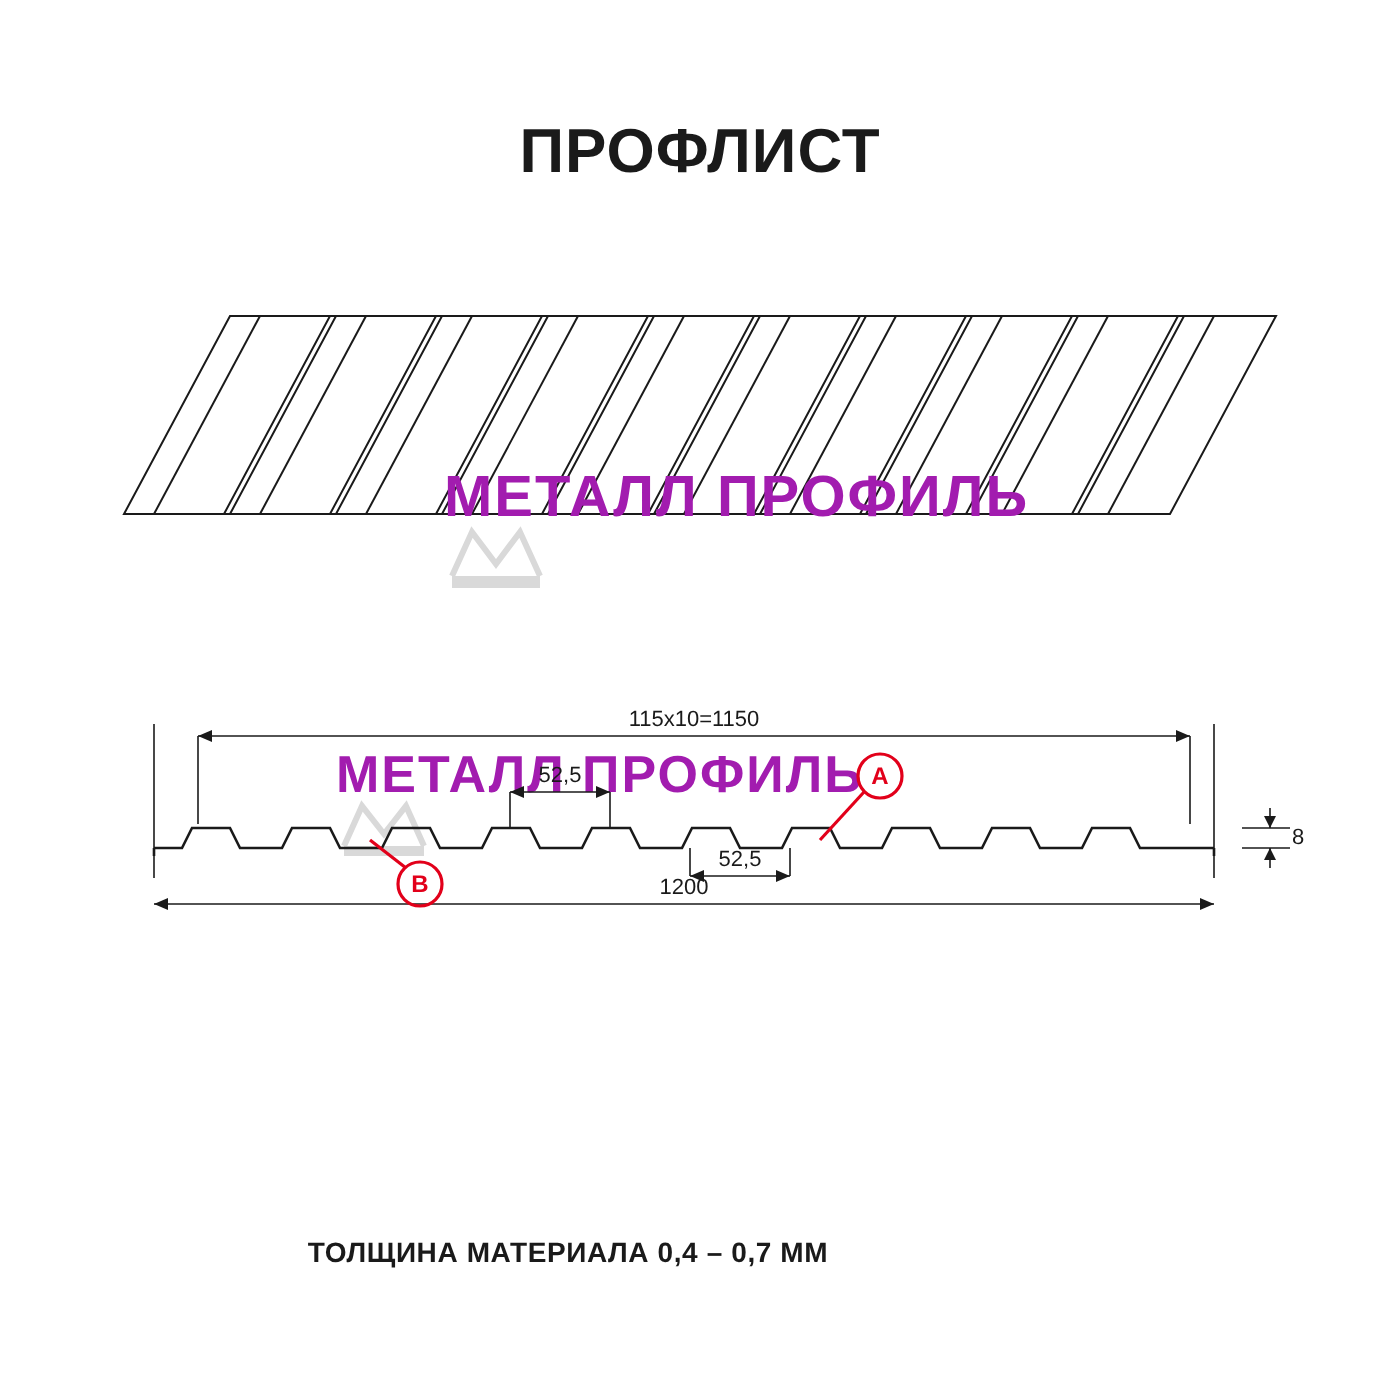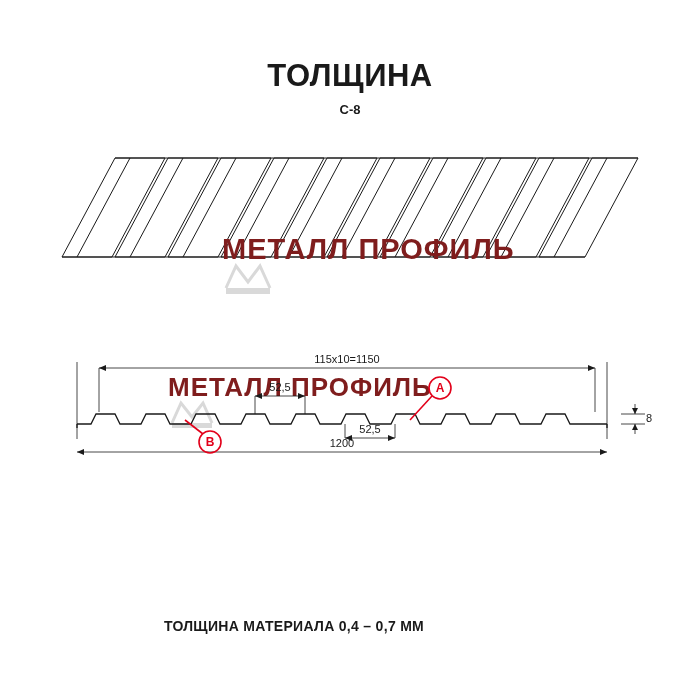--- a/index.html
+++ b/index.html
@@ -52,32 +52,32 @@
   .section-wrap {
     position: absolute;
     left: 55px;
     top: 344px;
     width: 600px;
     height: 130px;
   }
   .footer {
     position: absolute;
     top: 618px;
-    left: 14px;
+    left: 4px;
     width: 560px;
     text-align: center;
     font-size: 14px;
     font-weight: bold;
     letter-spacing: 0.3px;
     color: #1a1a1a;
   }
   .wm {
     position: absolute;
     pointer-events: none;
-    color: #7f1d1d;
+    color: #a21caf;
     font-weight: bold;
     letter-spacing: 1px;
     white-space: nowrap;
   }
   .wm1 {
     left: 222px;
     top: 233px;
     font-size: 29px;
   }
   .wm2 {
@@ -104,22 +104,21 @@
     font-size: 12px;
     font-weight: bold;
     fill: #e2001a;
   }
 </style>
 </head>
 <body>
 
 <div class="page">
 
-  <div class="title">ТОЛЩИНА</div>
-  <div class="subtitle">С-8</div>
+  <div class="title">ПРОФЛИСТ</div>
 
   <div class="iso-wrap">
     <svg width="580" height="175" viewBox="0 0 580 175">
       <g class="ln thin">
 
         <path d="M 55 18 L 105 18 L 52 117 L 2 117 Z"></path>
         <path d="M 70 18 L 17 117"></path>
 
         <path d="M 108 18 L 158 18 L 105 117 L 55 117 Z" fill="none"></path>
         <path d="M 123 18 L 70 117"></path>

